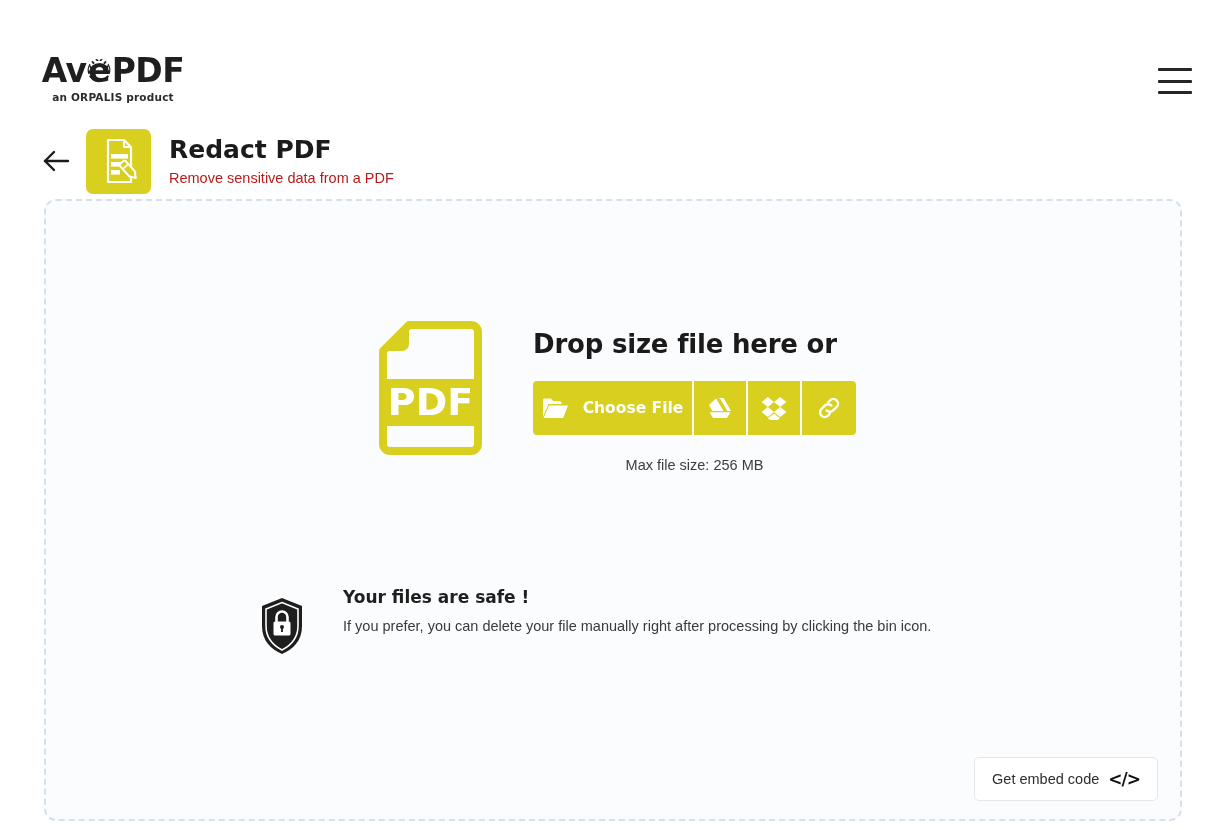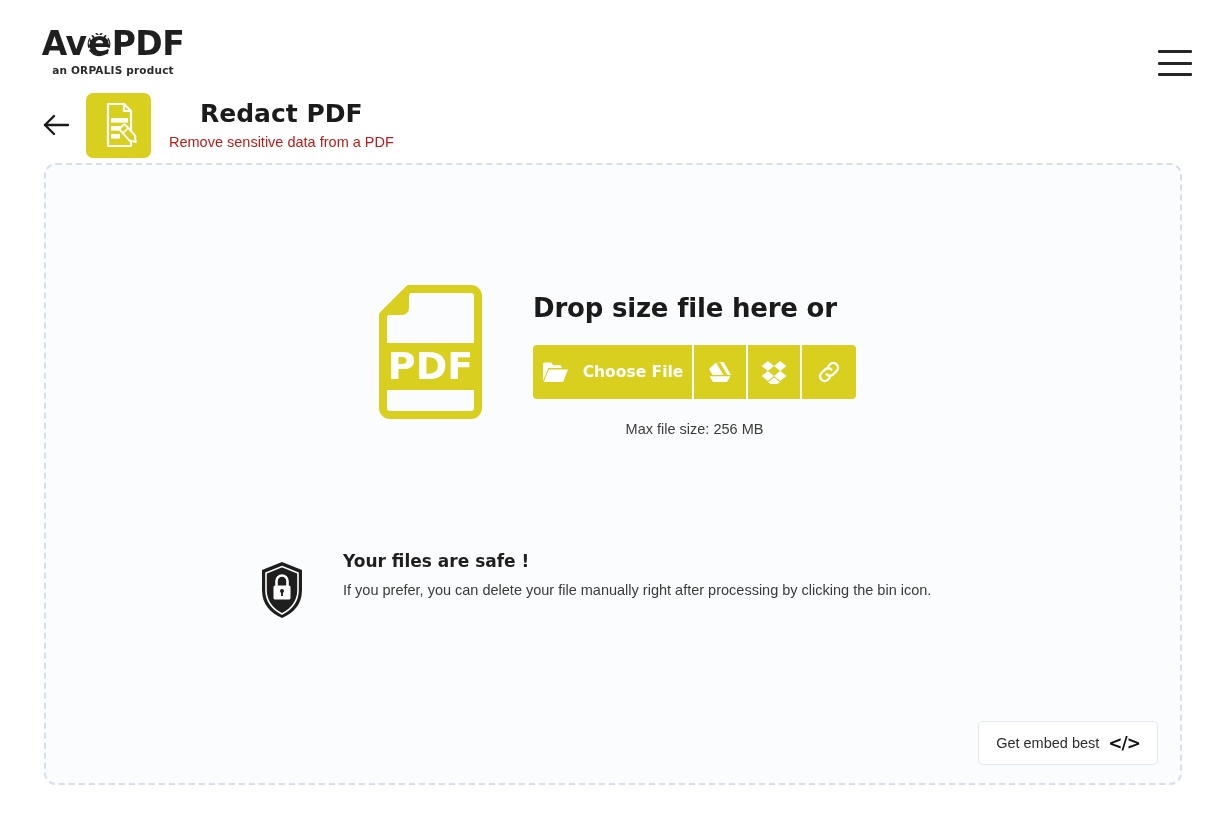--- a/index.html
+++ b/index.html
@@ -11,22 +11,23 @@
     font-family: "Liberation Sans", sans-serif;
     overflow: hidden;
   }
 
   
   .topbar {
     position: relative;
     height: 76px;
     padding: 0 30px 0 40px;
     display: flex;
-    align-items: flex-end;
+    align-items: center;
     justify-content: space-between;
+    margin-top: 36px;
   }
 
   .brand {
     padding-top: 8px;
     display: flex;
     flex-direction: column;
     align-items: center;
     width: 146px;
   }
 
@@ -104,21 +105,20 @@
     align-items: center;
     justify-content: center;
   }
   .tool-titles { margin-left: 18px; }
   .tool-title {
     font-size: 25px;
     font-weight: bold;
     color: #1b1b1b;
     line-height: 1.15;
     font-family: "DejaVu Sans", sans-serif;
-    margin-left: 31px;
   }
   .tool-sub {
     margin-top: 5px;
     font-size: 14.5px;
     color: #b91c1c;
   }
 
   
   .dropzone {
     position: relative;
@@ -379,16 +379,16 @@
       <circle cx="23" cy="31" r="2" fill="#1e1e1e"></circle>
       <rect x="22.1" y="31" width="1.8" height="5" fill="#1e1e1e"></rect>
     </svg>
     <div class="safety-text">
       <div class="safety-title">Your files are safe !</div>
       <div class="safety-line">If you prefer, you can delete your file manually right after processing by clicking the bin icon.</div>
     </div>
   </div>
 
   <div class="embed-btn">
-    <span class="embed-label">Get embed best</span>
+    <span class="embed-label">Get embed code</span>
     <span class="embed-glyph">&lt;/&gt;</span>
   </div>
 </div>
 
 </body></html>

